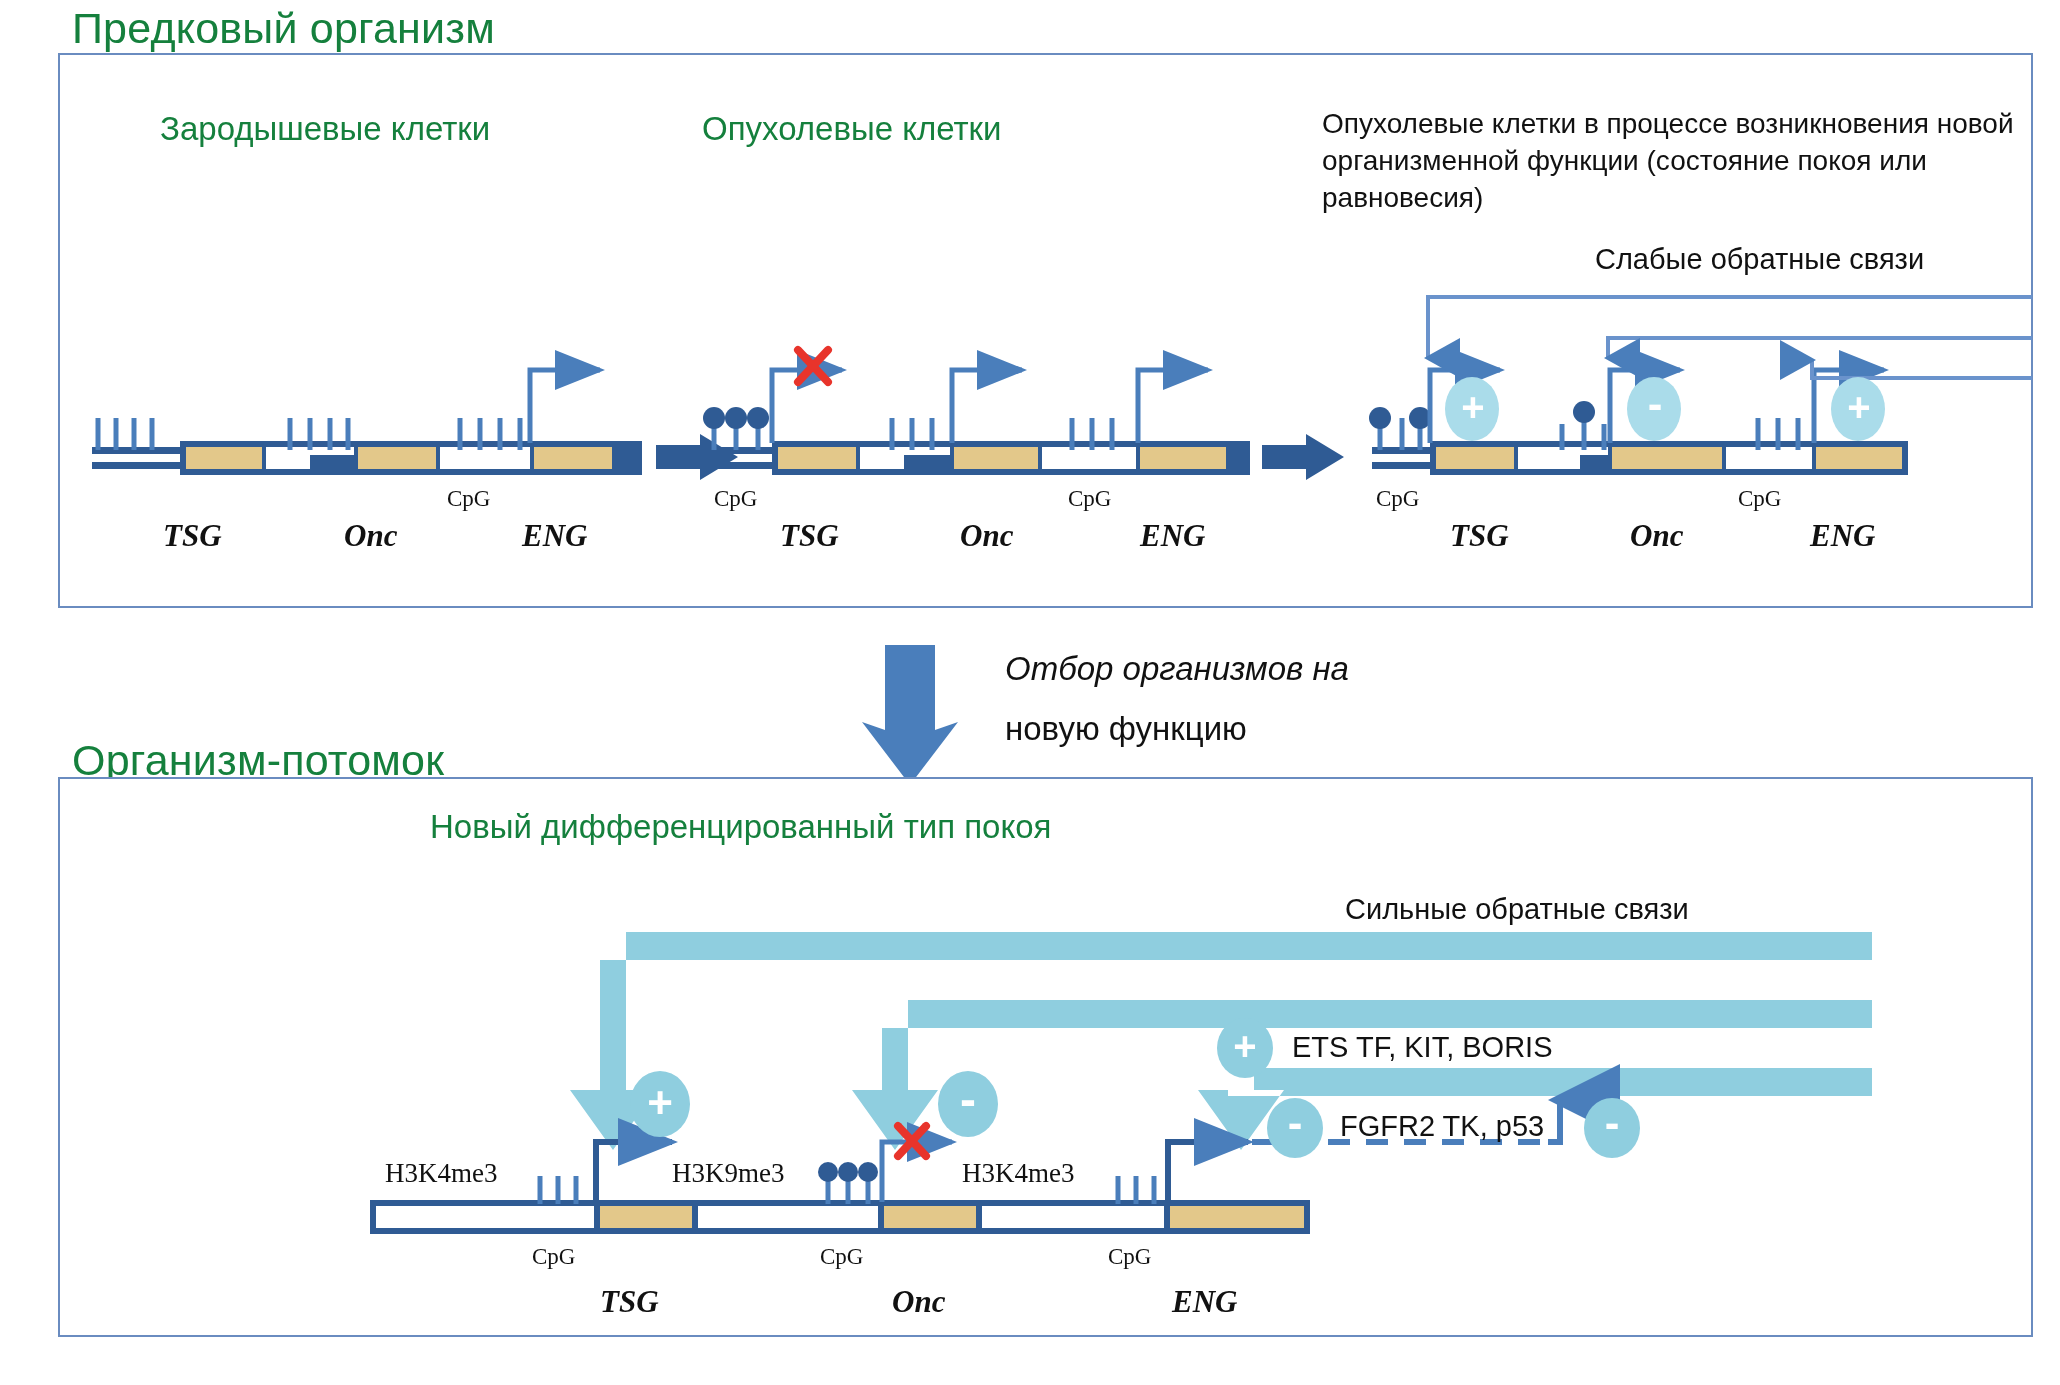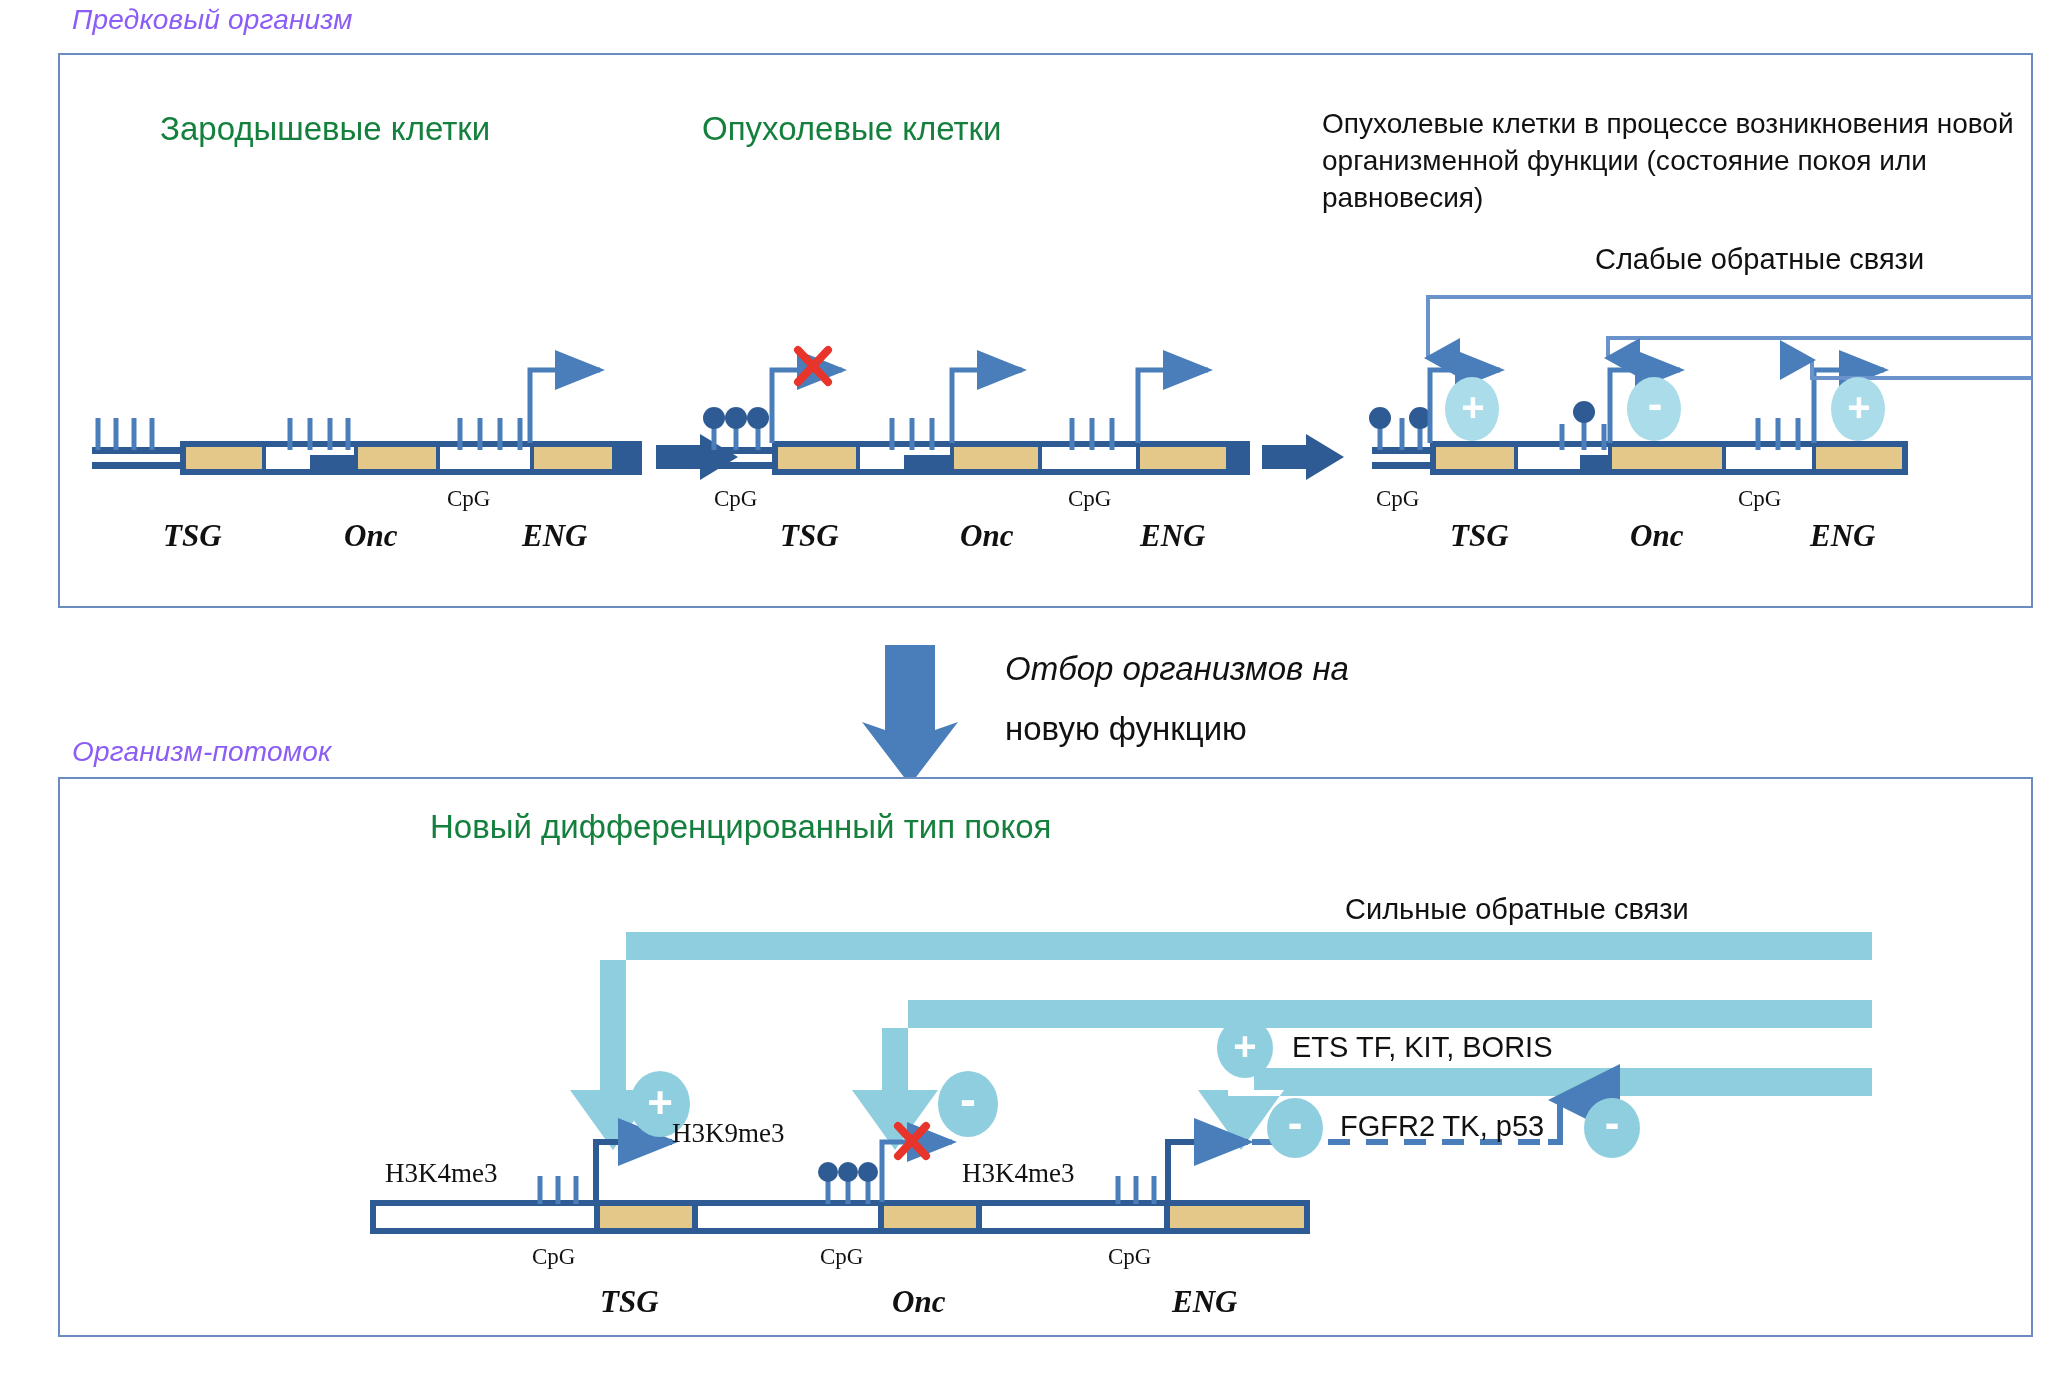--- a/index.html
+++ b/index.html
@@ -6,21 +6,21 @@
   body{
     width:2060px;height:1385px;position:relative;overflow:hidden;
     font-family:"Liberation Sans", sans-serif;
     color:#000;
   }
   .abs{position:absolute;}
   .panel{
     position:absolute;border:2px solid #6A8CC0;background:#fff;box-sizing:border-box;
   }
   .panel-title{
-    position:absolute;font-size:28px;color:#8b5cf6;white-space:nowrap;letter-spacing:.2px;font-style:italic;
+    position:absolute;font-size:43px;color:#15803d;white-space:nowrap;letter-spacing:.2px;
   }
   .hdr{
     position:absolute;font-size:33px;color:#15803d;white-space:nowrap;
   }
   .desc{
     position:absolute;font-size:28px;color:#111;line-height:1.32;
   }
   .gene-label{
     position:absolute;font-style:italic;font-weight:bold;font-size:31px;color:#111;
     font-family:"Liberation Serif", serif;white-space:nowrap;
@@ -350,21 +350,21 @@
 <div class="abs" style="left:644px;top:1078px;width:32px;text-align:center;font-size:44px;color:#fff;font-weight:bold;">+</div>
 <div class="abs" style="left:952px;top:1072px;width:32px;text-align:center;font-size:48px;color:#fff;font-weight:bold;">-</div>
 <div class="abs" style="left:1229px;top:1024px;width:32px;text-align:center;font-size:40px;color:#fff;font-weight:bold;">+</div>
 <div class="abs" style="left:1279px;top:1098px;width:32px;text-align:center;font-size:44px;color:#fff;font-weight:bold;">-</div>
 <div class="abs" style="left:1596px;top:1098px;width:32px;text-align:center;font-size:44px;color:#fff;font-weight:bold;">-</div>
 
 <div class="factor-label" style="left:1292px;top:1031px;">ETS TF, KIT,  BORIS</div>
 <div class="factor-label" style="left:1340px;top:1110px;">FGFR2 TK, p53</div>
 
 <div class="hist-label" style="left:385px;top:1158px;">H3K4me3</div>
-<div class="hist-label" style="left:672px;top:1118px;">H3K9me3</div>
+<div class="hist-label" style="left:672px;top:1158px;">H3K9me3</div>
 <div class="hist-label" style="left:962px;top:1158px;">H3K4me3</div>
 
 <div class="cpg-label" style="left:532px;top:1244px;">CpG</div>
 <div class="cpg-label" style="left:820px;top:1244px;">CpG</div>
 <div class="cpg-label" style="left:1108px;top:1244px;">CpG</div>
 
 <div class="gene-label" style="left:600px;top:1284px;">TSG</div>
 <div class="gene-label" style="left:892px;top:1284px;">Onc</div>
 <div class="gene-label" style="left:1172px;top:1284px;">ENG</div>
 

